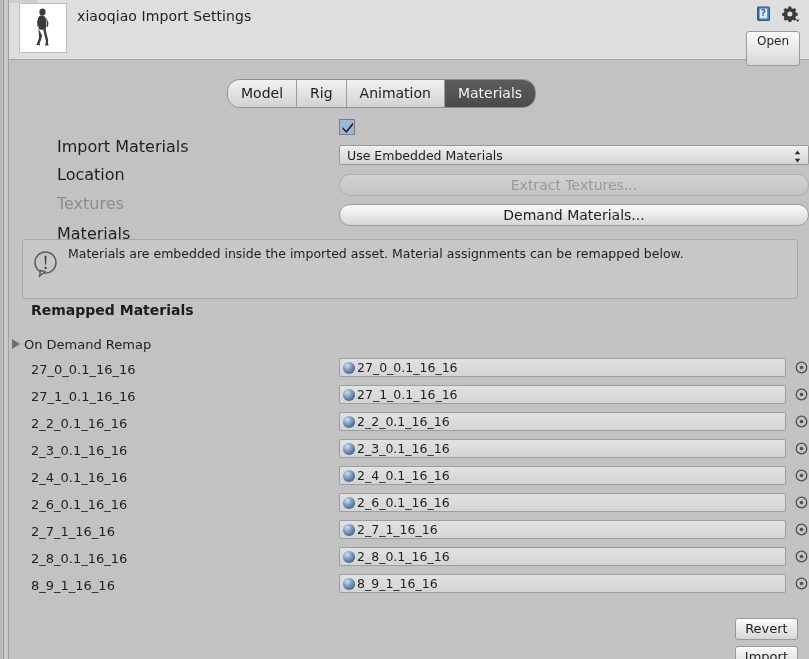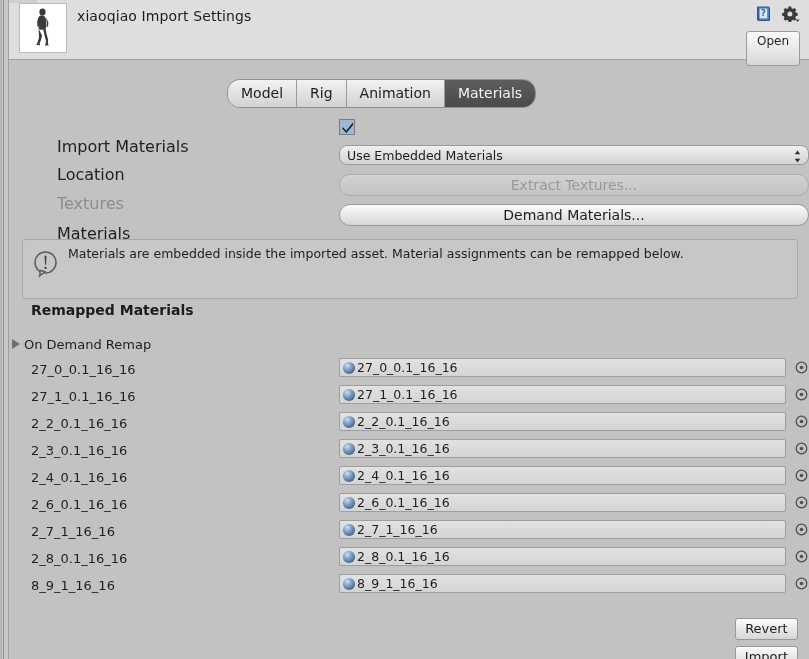--- a/index.html
+++ b/index.html
@@ -169,21 +169,21 @@
   .checkbox svg { position: absolute; left: 1px; top: 0px; }
 
   .popup-field {
     position: absolute;
     left: 330px;
     top: 0;
     width: 470px;
     height: 20px;
     background: linear-gradient(#f0f0f0, #d3d3d3);
     border: 1px solid #9a9a9a;
-    border-radius: 8px;
+    border-radius: 2px;
     box-sizing: border-box;
     cursor: default;
   }
   .popup-field .pv {
     position: absolute;
     left: 7px; top: 2px;
     font-size: 12.5px;
     color: #1e1e1e;
   }
   .popup-field .arrows {

